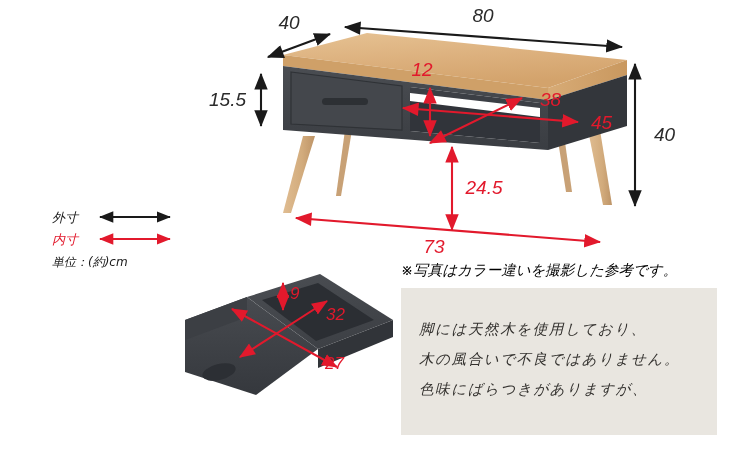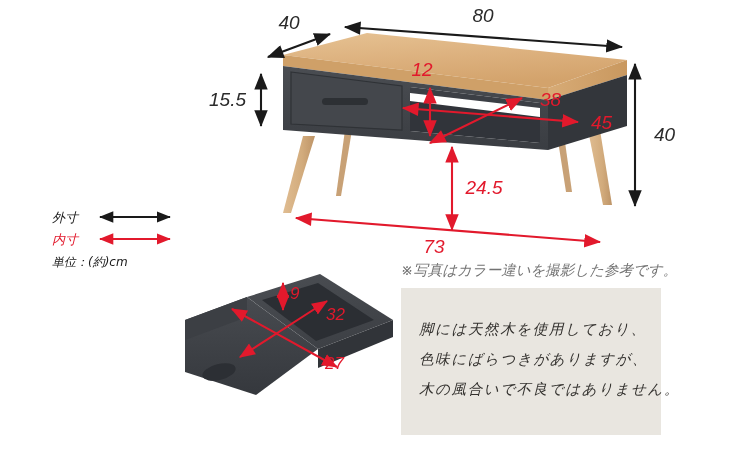--- a/index.html
+++ b/index.html
@@ -56,21 +56,21 @@
   }
   .legend-unit {
     font-family: "DejaVu Sans", "Liberation Sans", sans-serif;
     font-size: 12px;
     fill: #1a1a1a;
   }
   .note-red {
     position: absolute;
     font-family: "DejaVu Sans", "Liberation Sans", sans-serif;
     font-size: 14.5px;
-    color: #737373;
+    color: #000000;
     white-space: nowrap;
     letter-spacing: 0px;
   }
   .info-box {
     position: absolute;
     background: #e9e6e0;
     box-sizing: border-box;
     padding: 26px 0 0 18px;
   }
   .info-line {
@@ -222,19 +222,19 @@
     <line x1="240" y1="357" x2="327" y2="301" stroke="#e2192c" stroke-width="2" marker-start="url(#arrRedStart)" marker-end="url(#arrRed)"></line>
     <line x1="232" y1="309" x2="337" y2="367" stroke="#e2192c" stroke-width="2" marker-start="url(#arrRedStart)" marker-end="url(#arrRed)"></line>
 
     <text class="dim-red-small" x="290" y="299">9</text>
     <text class="dim-red-small" x="326" y="320">32</text>
     <text class="dim-red-small" x="325" y="369">27</text>
   </svg>
 
   <div class="note-red" style="left:401px; top:261px;">※写真はカラー違いを撮影した参考です。</div>
 
-  <div class="info-box" style="left:401px; top:288px; width:260px; height:147px;">
+  <div class="info-box" style="left:401px; top:288px; width:316px; height:147px;">
     <div class="info-line">脚には天然木を使用しており、</div>
+    <div class="info-line">木の風合いで不良ではありません。</div>
     <div class="info-line">色味にばらつきがありますが、</div>
-    <div class="info-line">木の風合いで不良ではありません。</div>
   </div>
 
 </div>
 
 </body></html>

